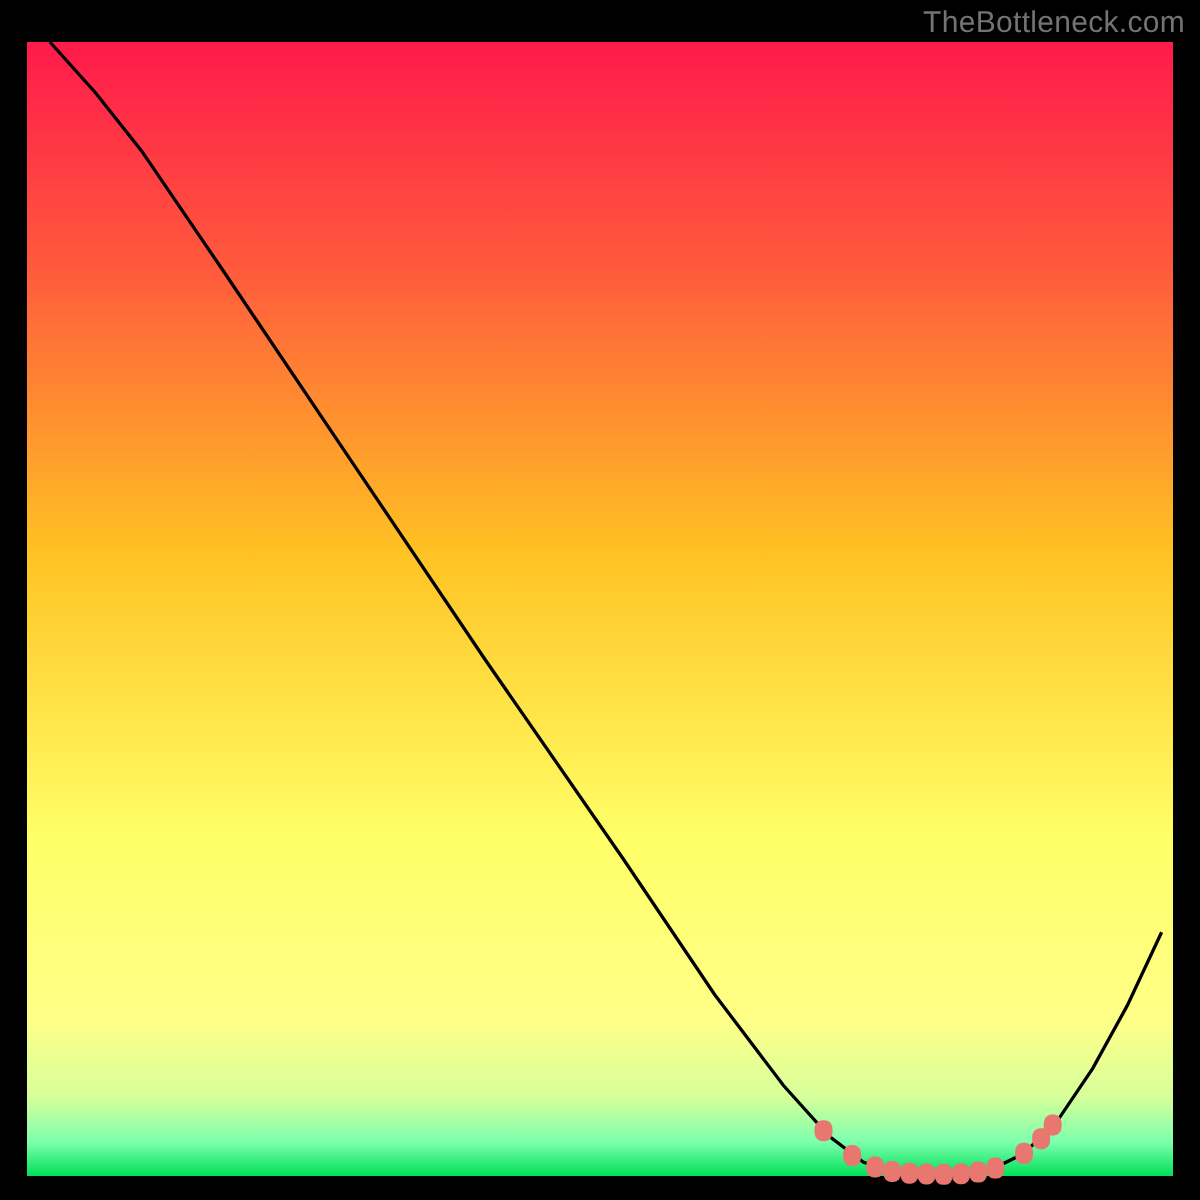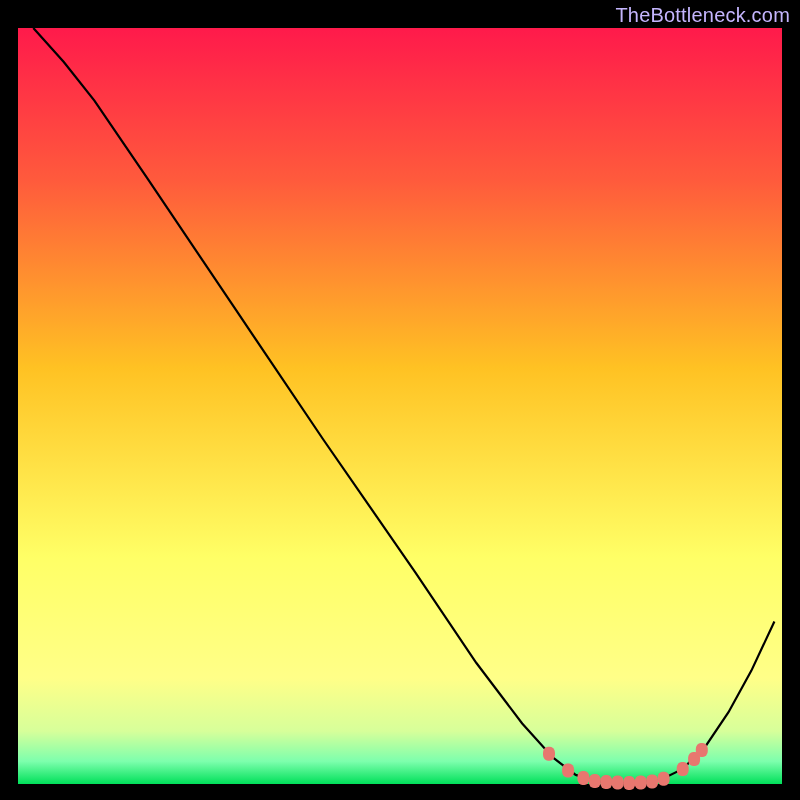--- a/index.html
+++ b/index.html
@@ -20,21 +20,21 @@
     position: absolute;
     top: 0;
     left: 0;
   }
   #watermark {
     position: absolute;
     top: 4px;
     right: 10px;
     font-size: 20px;
     font-weight: 500;
-    color: #c4b5fd;
+    color: #737373;
     font-family: Arial, sans-serif;
     letter-spacing: 0.2px;
   }
 </style>
 </head>
 <body>
 
 <div id="stage">
   <svg id="plot" width="800" height="800" viewBox="0 0 800 800">
     <defs>

